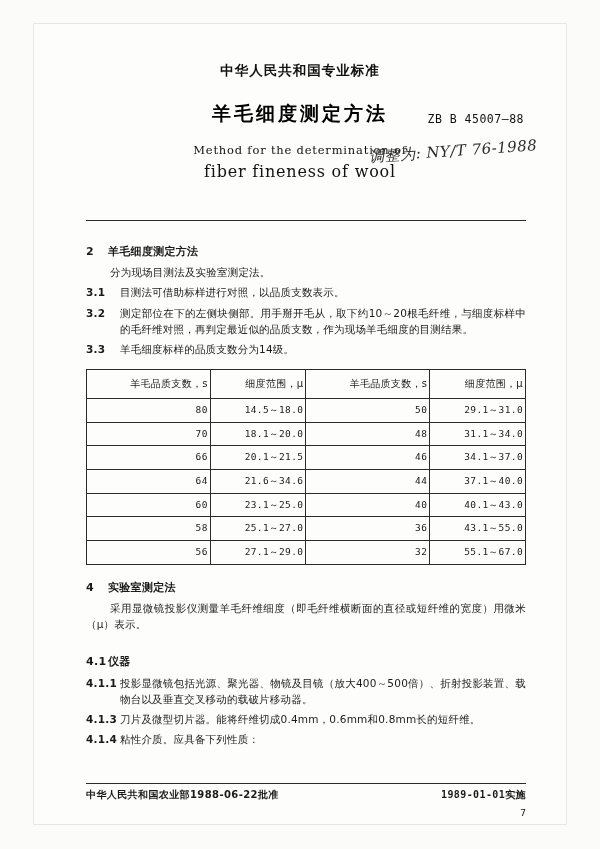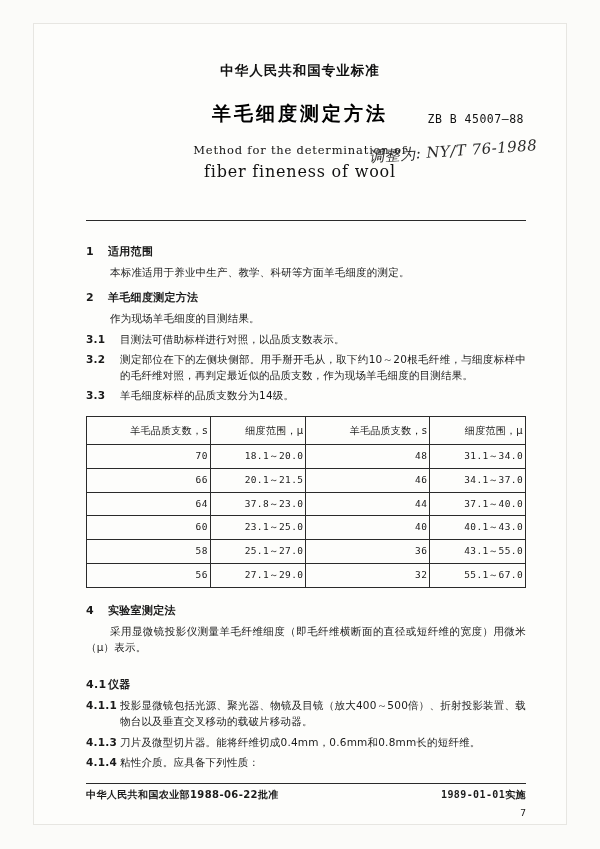--- a/index.html
+++ b/index.html
@@ -204,32 +204,26 @@
       <div class="hdr-en2">fiber fineness of wool</div>
     </div>
 
     <div class="std-no">ZB B 45007—88</div>
     <div class="handwriting">调整为: NY/T 76-1988</div>
 
     <div class="rule-top"></div>
 
     <div class="body">
 
-      <div class="sec">
-        <div class="sec-head">
-          <span class="num">1</span><span>适用范围</span>
-        </div>
-        <div class="para">本标准适用于养业中生产、教学、科研等方面羊毛细度的测定。</div>
-      </div>
 
       <div class="sec">
         <div class="sec-head">
           <span class="num">2</span><span>羊毛细度测定方法</span>
         </div>
-        <div class="para">作为现场羊毛细度的目测结果。</div>
+        <div class="para">分为现场目测法及实验室测定法。</div>
       </div>
 
 
       <div class="numpara">
         <span class="lbl">3.1</span><span>目测法可借助标样进行对照，以品质支数表示。</span>
       </div>
       <div class="numpara">
         <span class="lbl">3.2</span><span>测定部位在下的左侧块侧部。用手掰开毛从，取下约10～20根毛纤维，与细度标样中的毛纤维对照，再判定最近似的品质支数，作为现场羊毛细度的目测结果。</span>
       </div>
       <div class="numpara">
@@ -240,34 +234,40 @@
         <thead>
           <tr>
             <th>羊毛品质支数，s</th>
             <th>细度范围，μ</th>
             <th>羊毛品质支数，s</th>
             <th>细度范围，μ</th>
           </tr>
         </thead>
         <tbody>
           <tr>
+            <td>80</td>
+            <td>14.5～18.0</td>
+            <td>50</td>
+            <td>29.1～31.0</td>
+          </tr>
+          <tr>
             <td>70</td>
             <td>18.1～20.0</td>
             <td>48</td>
             <td>31.1～34.0</td>
           </tr>
           <tr>
             <td>66</td>
             <td>20.1～21.5</td>
             <td>46</td>
             <td>34.1～37.0</td>
           </tr>
           <tr>
             <td>64</td>
-            <td>37.8～23.0</td>
+            <td>21.6～34.6</td>
             <td>44</td>
             <td>37.1～40.0</td>
           </tr>
           <tr>
             <td>60</td>
             <td>23.1～25.0</td>
             <td>40</td>
             <td>40.1～43.0</td>
           </tr>
           <tr>

